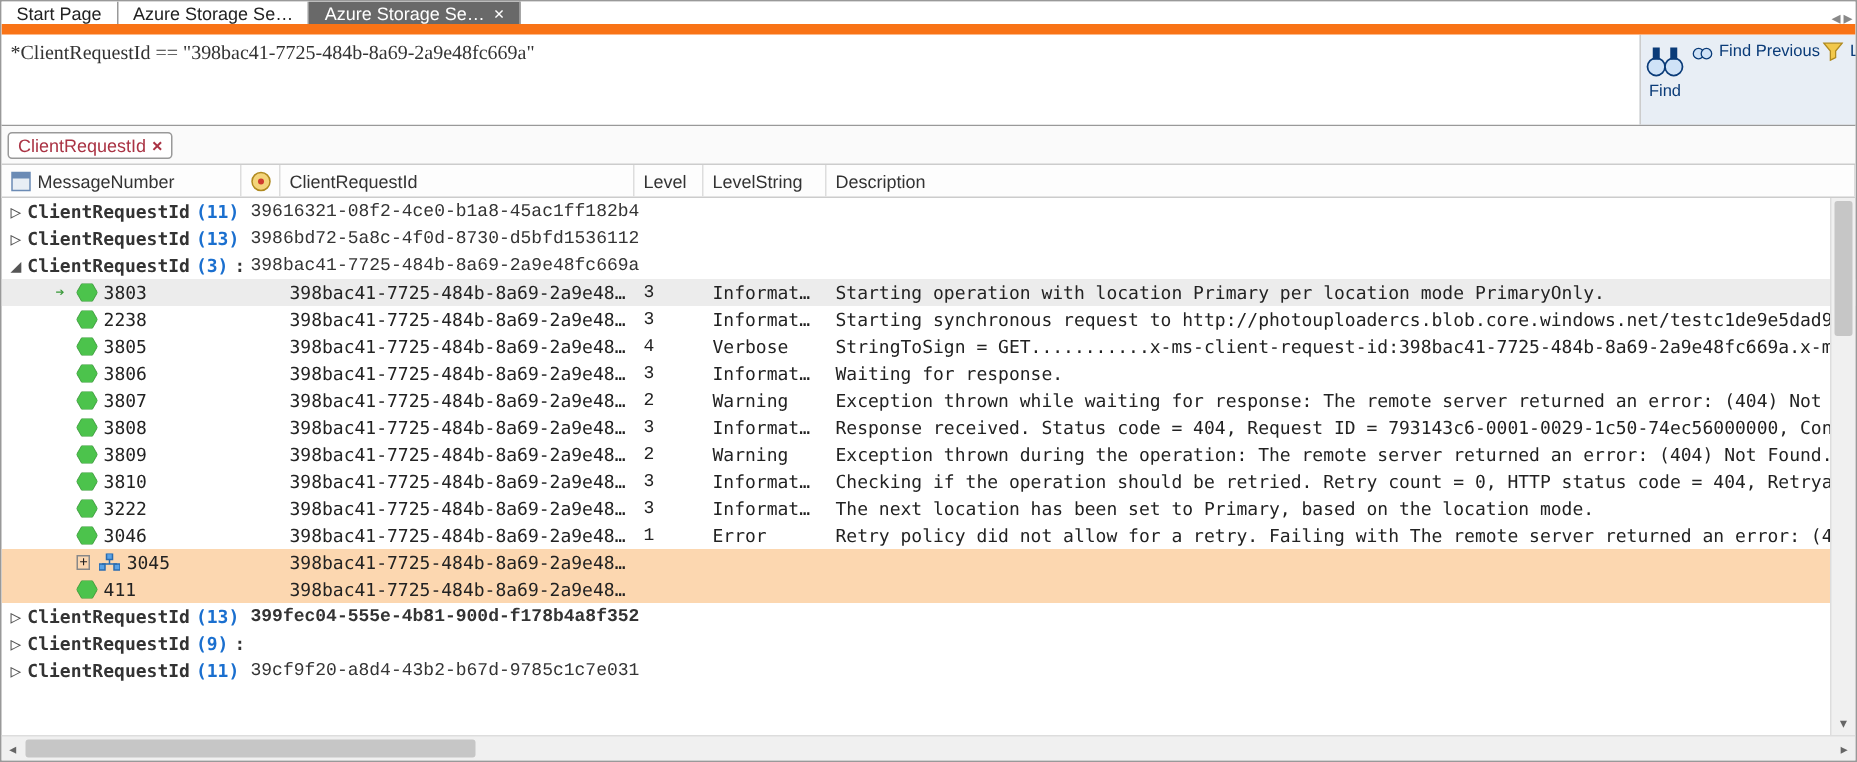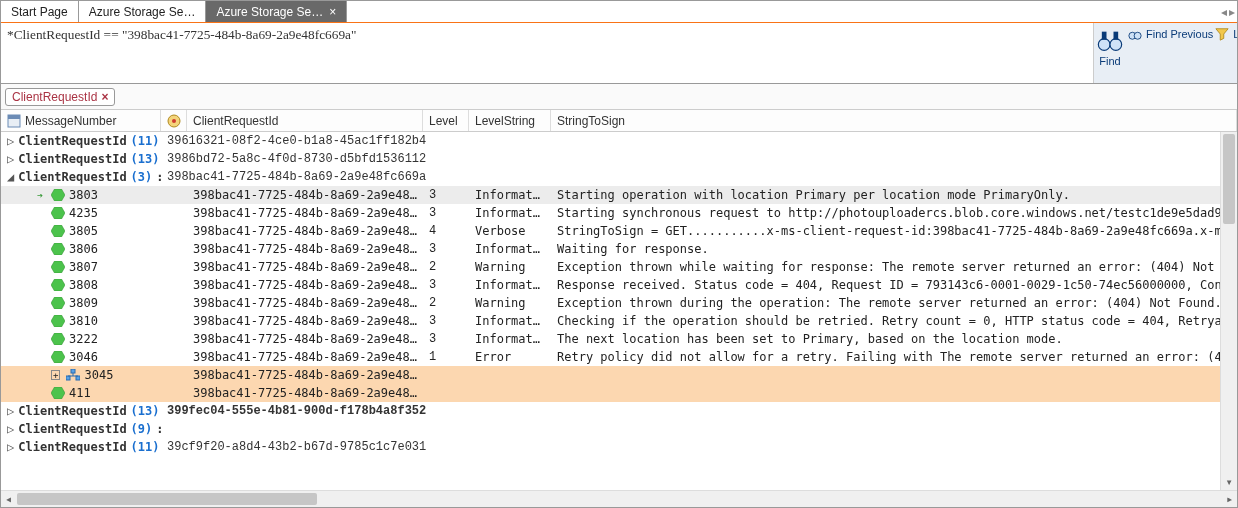--- a/index.html
+++ b/index.html
@@ -1,20 +1,20 @@
 <!DOCTYPE html>
 <html><head>
 <meta charset="utf-8">
 <style>
   * { box-sizing: border-box; }
   html, body { margin:0; padding:0; font-family: "Segoe UI", Tahoma, sans-serif; font-size:12px; color:#222; background:#fff; }
   .app { width:1238px; height:508px; border:1px solid #999; position:relative; display:flex; flex-direction:column; overflow:hidden; }
 
   
-  .tab-strip { display:flex; align-items:stretch; height:22px; border-bottom:1px solid #f97316; background:#fff; position:relative; }
+  .tab-strip { display:flex; align-items:stretch; height:22px; border-bottom:7px solid #f97316; background:#fff; position:relative; }
   .tab { padding:2px 10px; border-right:1px solid #999; display:flex; align-items:center; gap:6px; cursor:default; }
   .tab.active { background:#696969; color:#fff; }
   .tab .x { color:#bbb; }
   .tab.active .x { color:#fff; }
   .tab-arrows { position:absolute; right:2px; top:0; height:22px; display:flex; align-items:center; gap:2px; color:#888; }
 
   
   .query-row { display:flex; border-bottom:1px solid #999; }
   .query-input { flex:1; padding:4px 6px; font-family:"Segoe UI"; color:#333; border:none; outline:none; height:60px; resize:none; }
   .side-toolbar { width:144px; background:#e8eef5; display:flex; align-items:flex-start; padding:4px 2px; gap:4px; border-left:1px solid #ccc; }
@@ -163,21 +163,21 @@
     <div class="hcell c-req">
         <span>ClientRequestId</span>
       </div>
     <div class="hcell c-lvl">
         <span>Level</span>
       </div>
     <div class="hcell c-lvls">
         <span>LevelString</span>
       </div>
     <div class="hcell c-desc">
-        <span>StringToSign</span>
+        <span>Description</span>
       </div>
   </div>
 
   <div class="grid-body" id="grid-body">
       <div class="row group">
         <span class="cell c-msg"><span class="tri">▷</span> <span>ClientRequestId</span> <span class="count">(11)</span>:</span>
         <span class="cell" style="font-weight:normal;">39616321-08f2-4ce0-b1a8-45ac1ff182b4</span>
       </div>
       <div class="row group">
         <span class="cell c-msg"><span class="tri">▷</span> <span>ClientRequestId</span> <span class="count">(13)</span>:</span>
@@ -206,21 +206,21 @@
       </div>
       <div class="row">
         <span class="cell c-msg">
           <span class="indent" style="width:26px"></span>
           <span style="color:#3a9a3a;font-size:10px;margin-right:4px;visibility:hidden">➔</span>
           <span class="hex">
             <svg width="14" height="12" viewBox="0 0 14 12">
               <polygon points="3.5,0 10.5,0 14,6 10.5,12 3.5,12 0,6" fill="#4cc34c" stroke="#2f8f2f" stroke-width="0.5"></polygon>
             </svg>
           </span>
-          <span>4235</span>
+          <span>2238</span>
         </span>
         <span class="cell c-ico"></span>
         <span class="cell c-req">398bac41-7725-484b-8a69-2a9e48fc669a</span>
         <span class="cell c-lvl">3</span>
         <span class="cell c-lvls">Information</span>
         <span class="cell c-desc">Starting synchronous request to http://photouploadercs.blob.core.windows.net/testc1de9e5dad9c54fc6b0…</span>
       </div>
       <div class="row">
         <span class="cell c-msg">
           <span class="indent" style="width:26px"></span>

